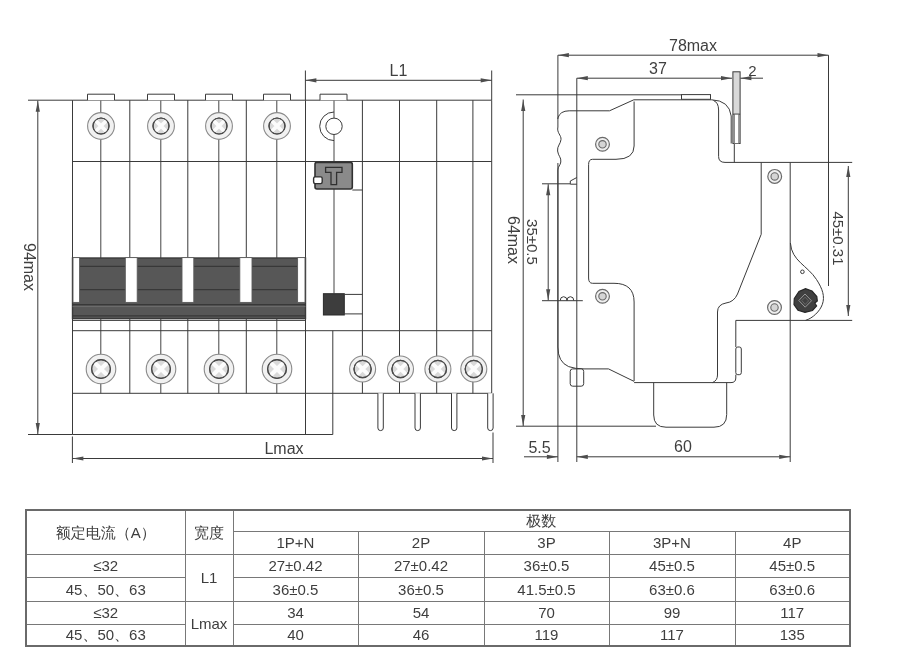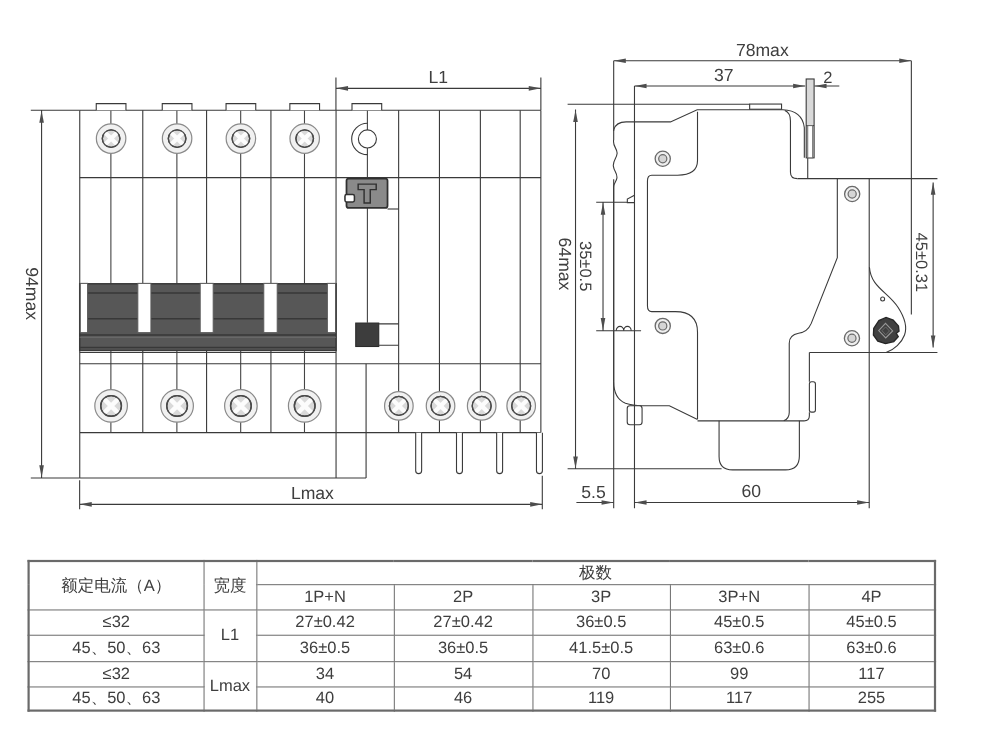--- a/index.html
+++ b/index.html
@@ -264,17 +264,17 @@
           <td>70</td>
           <td>99</td>
           <td>117</td>
         </tr>
 <tr style="height:22px">
           <td>45、50、63</td>
           <td>40</td>
           <td>46</td>
           <td>119</td>
           <td>117</td>
-          <td>255</td>
+          <td>135</td>
         </tr>
 </tbody>
     </table>
 </div>
 
 </body></html>

